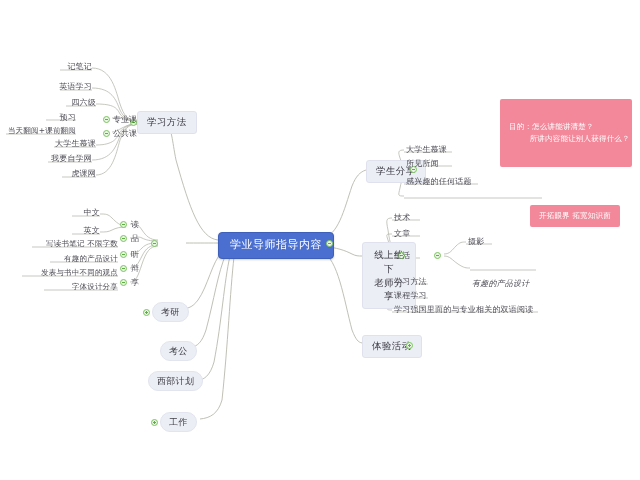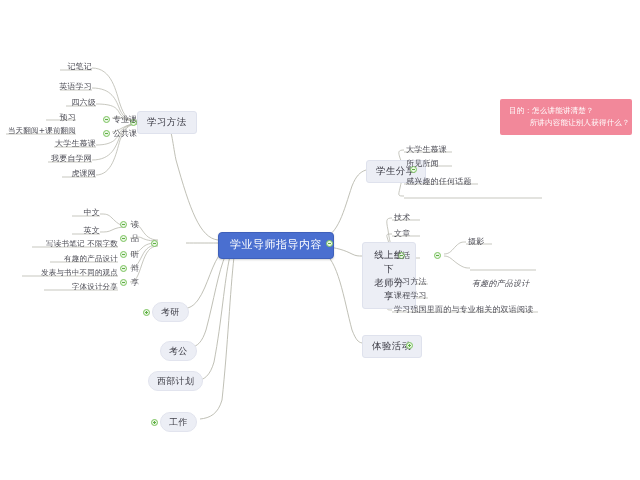--- a/index.html
+++ b/index.html
@@ -109,21 +109,21 @@
     top: 1px; bottom: 1px; left: 2px; width: 1px;
   }
   
   .callout {
     position: absolute;
     background: #f2889a;
     color: #ffffff;
     border-radius: 2px;
     font-size: 7.5px;
     line-height: 1.6;
-    padding: 6px 9px;
+    padding: 22px 9px;
     letter-spacing: .2px;
     white-space: pre;
     box-sizing: border-box;
   }
   .callout.small {
     padding: 5px 9px;
     white-space: nowrap;
   }
 </style>
 </head>
@@ -317,14 +317,15 @@
   <div class="leaf l" style="left:394px; top:304px;">学习强国里面的与专业相关的双语阅读</div>
 
   <div class="node main-topic" style="left:362px; top:335px;">
     <span>体验活动</span>
   </div>
   <div class="dot plus" style="left:406px; top:342px;"></div>
 
   <div class="callout" style="left:500px; top:99px; width:132px;">目的：怎么讲能讲清楚？
         所讲内容能让别人获得什么？</div>
 
+  <div class="callout small" style="left:530px; top:205px;">开拓眼界 拓宽知识面</div>
 
 </div>
 
 </body></html>

